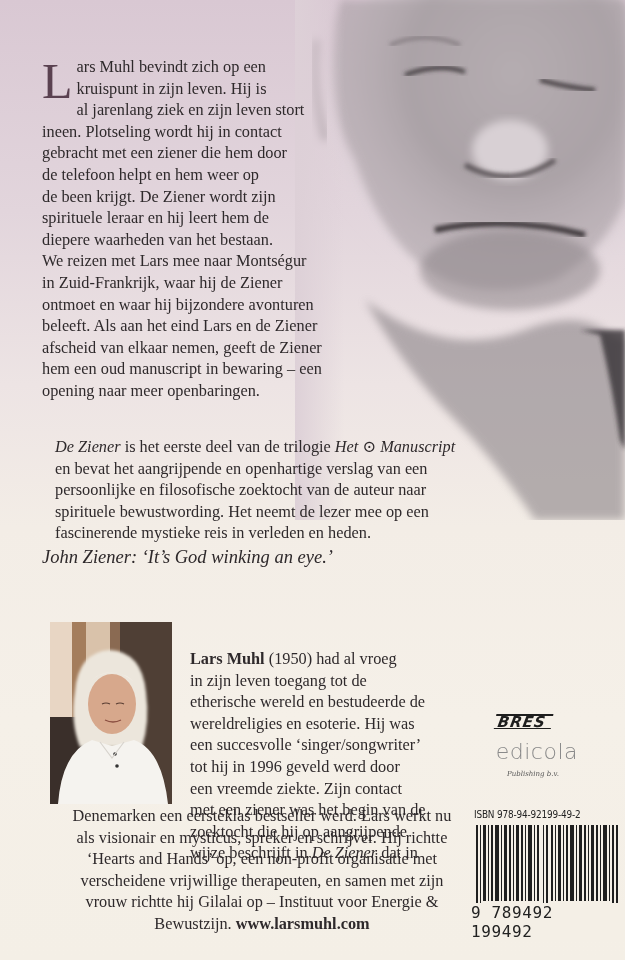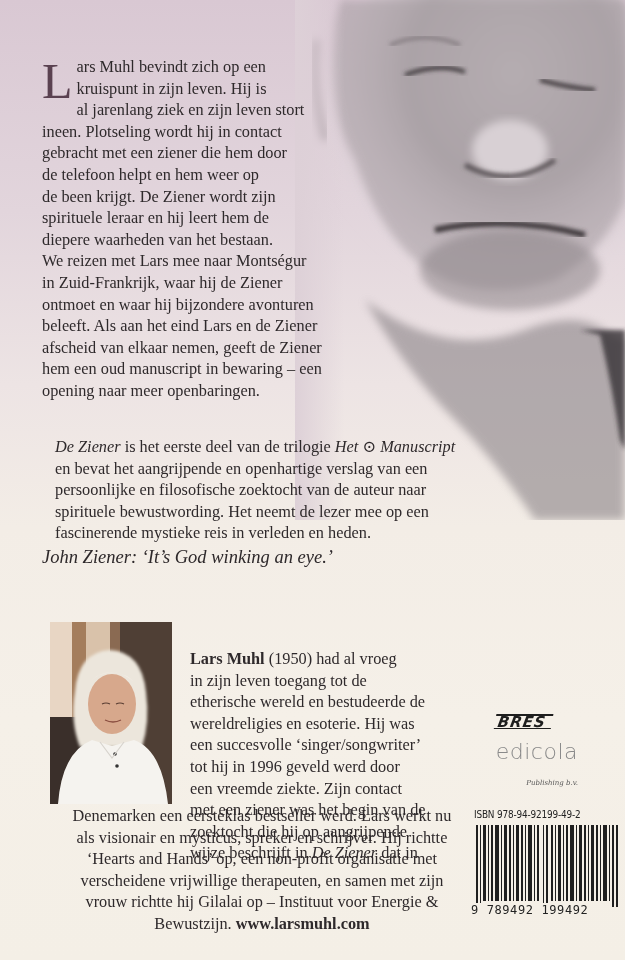--- a/index.html
+++ b/index.html
@@ -47,33 +47,33 @@
   .bres::before { top: 1px; } .bres::after { bottom: 2px; }
   .edicola {
     position: absolute; left: 488px; top: 741px; width: 90px; text-align: center;
   }
   .edicola-name {
     font-family: "DejaVu Sans", sans-serif; font-weight: 200; font-size: 22px; color: #8a8a8a;
     letter-spacing: 0.5px; display: block; line-height: 22px; text-align: right;
   }
   .edicola-sub {
     font-family: "DejaVu Serif", serif; font-style: italic; font-size: 7px; color: #555;
-    display: block; margin-top: 16px; text-align: right;
+    display: block; margin-top: 7px;
   }
   .isbn-text {
     position: absolute; left: 474px; top: 808px; font-family: "DejaVu Sans Condensed", "DejaVu Sans", sans-serif;
     font-size: 11px; color: #222; letter-spacing: -0.2px; transform: scaleX(0.9); transform-origin: left;
   }
   .barcode {
     position: absolute; left: 474px; top: 825px; width: 147px; height: 92px;
   }
   .barcode svg { display: block; }
   .barcode-digits {
     position: absolute; left: 470px; top: 903px; font-family: "DejaVu Sans Mono", monospace;
-    font-size: 12px; color: #222; letter-spacing: 0.6px; background: #f4efe6; padding: 0 1px;
+    font-size: 16px; color: #222; letter-spacing: 0.6px; background: #f4efe6; padding: 0 1px;
   }
 </style>
 </head>
 <body>
 
 <div class="face">
   <svg viewBox="0 0 330 520" preserveAspectRatio="none">
     <defs>
       <radialGradient id="faceg" cx="0.55" cy="0.35" r="0.6">
         <stop offset="0" stop-color="#c9c2c5"></stop>

